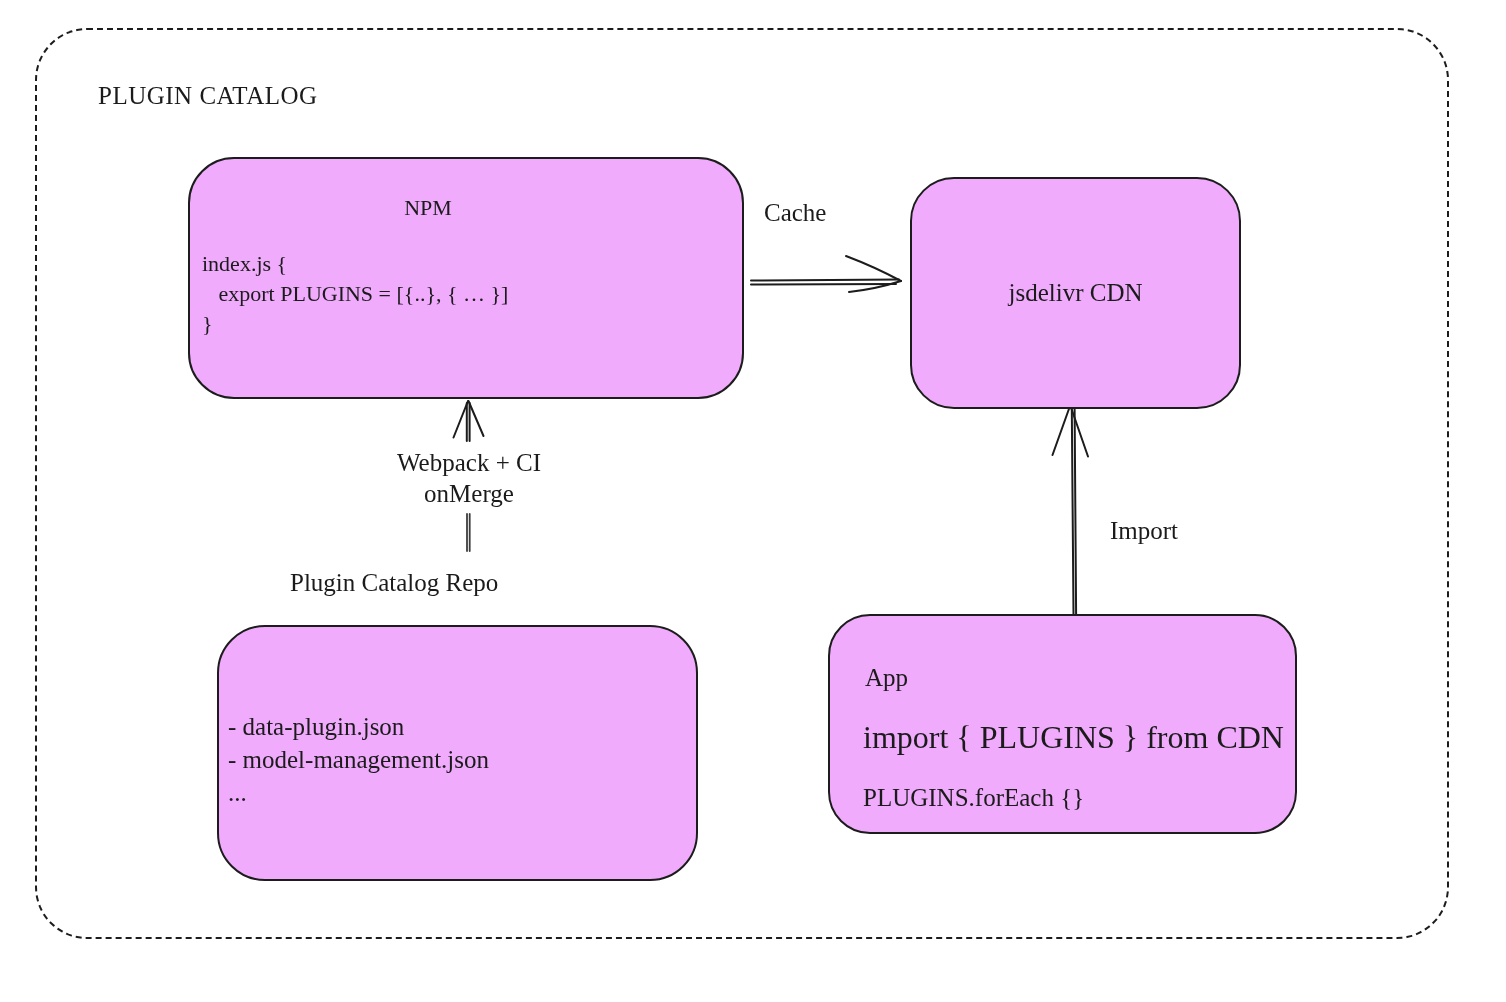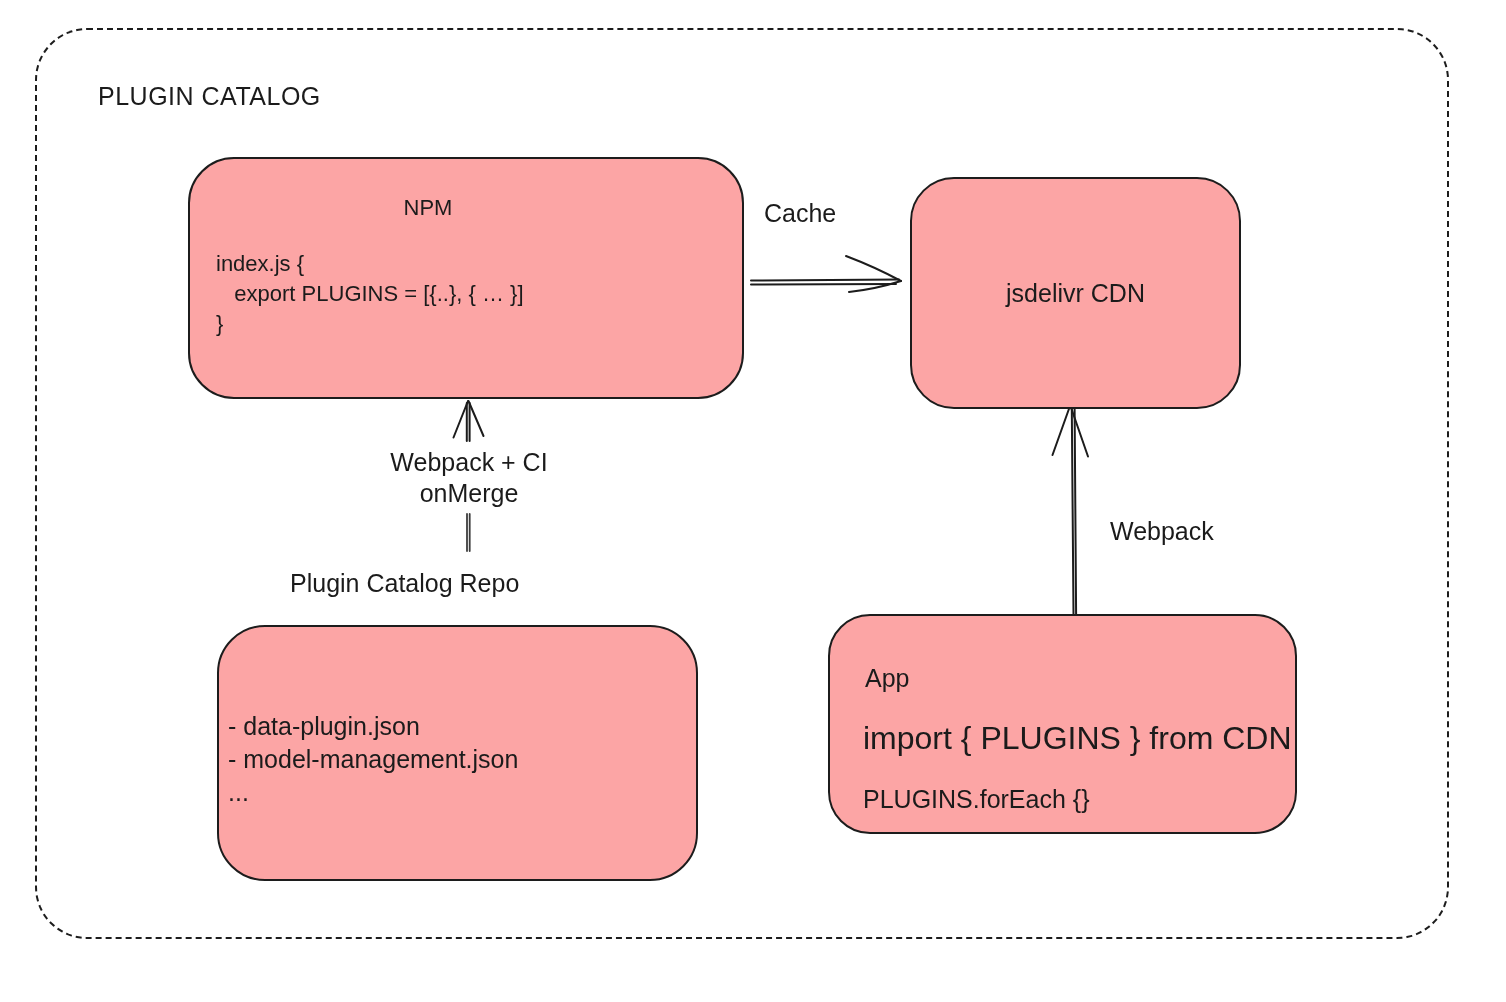--- a/index.html
+++ b/index.html
@@ -5,21 +5,21 @@
   html, body {
     margin: 0;
     padding: 0;
     background: #ffffff;
   }
   .canvas {
     position: relative;
     width: 1506px;
     height: 1002px;
     background: #ffffff;
-    font-family: Liberation Sans, sans-serif;
+    font-family: Liberation Serif, serif;
     color: #1b1b1b;
     overflow: hidden;
   }
   .arrow-layer {
     position: absolute;
     left: 0; top: 0;
     width: 1506px;
     height: 1002px;
     pointer-events: none;
   }
@@ -34,35 +34,35 @@
   .diagram-title {
     position: absolute;
     left: 98px; top: 82px;
     font-size: 25px;
     letter-spacing: 0.5px;
   }
   .node {
     position: absolute;
     border: 2.3px solid #1c1c1c;
     box-sizing: border-box;
-    background: #fca5a5;
+    background: #f0abfc;
   }
   .node-npm {
     left: 188px; top: 157px;
     width: 556px; height: 242px;
     border-radius: 46px;
   }
   .npm-title {
     margin-top: 36px;
     text-align: center;
     transform: translateX(-38px);
     font-size: 22px;
   }
   .npm-code {
-    margin: 28px 0 0 26px;
+    margin: 28px 0 0 12px;
     font-size: 22px;
     line-height: 30px;
   }
   .code-line { white-space: pre; }
   .node-cdn {
     left: 910px; top: 177px;
     width: 331px; height: 232px;
     border-radius: 44px;
     display: flex;
     align-items: center;
@@ -171,15 +171,15 @@
     <div class="app-title">App</div>
     <div class="app-line1">import { PLUGINS } from CDN</div>
     <div class="app-line2">PLUGINS.forEach {}</div>
   </div>
 
   <div class="edge-label label-cache">Cache</div>
   <div class="edge-label label-build">
     <div>Webpack + CI</div>
     <div>onMerge</div>
   </div>
-  <div class="edge-label label-import">Webpack</div>
+  <div class="edge-label label-import">Import</div>
 
 </div>
 
 </body></html>

